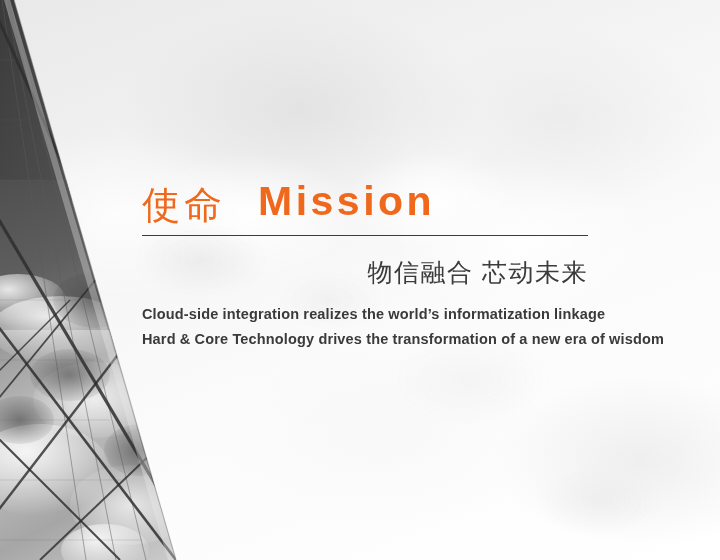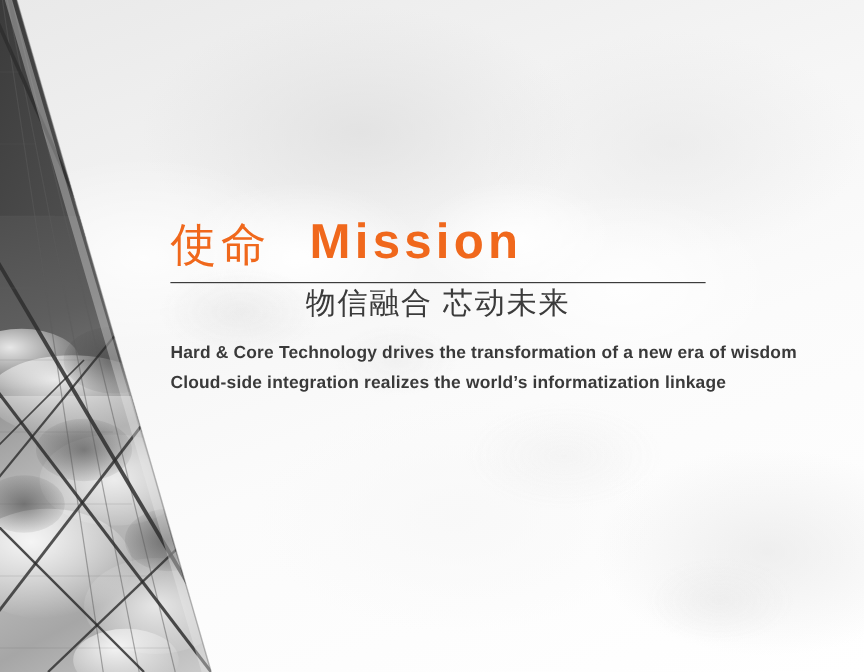--- a/index.html
+++ b/index.html
@@ -69,21 +69,22 @@
     margin-left:32px;
     padding-bottom:2px;
   }
   .divider {
     width:446px;
     height:1px;
     background:#3c3c3c;
     margin-top:11px;
   }
   .slogan-cn {
-    text-align:center;
+    margin-top:20px;
+    text-align:right;
     width:446px;
     font-size:25px;
     color:#3b3b3b;
     letter-spacing:1.5px;
     white-space:nowrap;
   }
   .slogan-en {
     margin-top:13px;
     width:446px;
     text-align:center;
@@ -201,18 +202,18 @@
     <div class="title-row">
       <div class="title-cn">使命</div>
       <div class="title-en">Mission</div>
     </div>
 
     <div class="divider"></div>
 
     <div class="slogan-cn">物信融合 芯动未来</div>
 
     <div class="slogan-en">
+      <div>Cloud-side integration realizes the world’s informatization linkage</div>
       <div>Hard &amp; Core Technology drives the transformation of a new era of wisdom</div>
-      <div>Cloud-side integration realizes the world’s informatization linkage</div>
     </div>
 
   </div>
 </div>
 
 </body></html>

